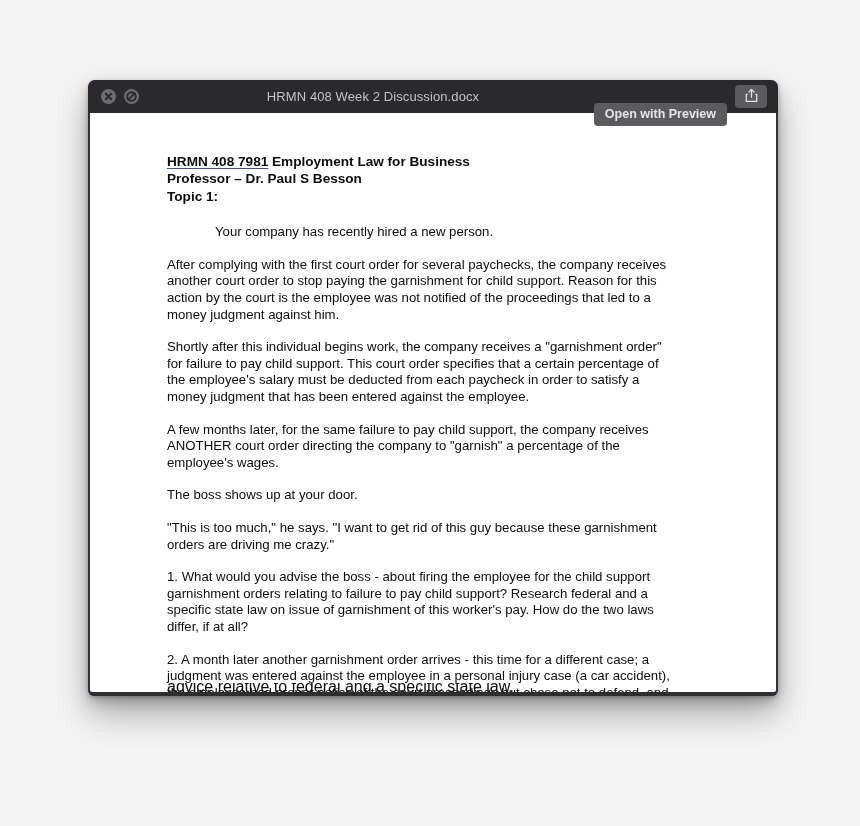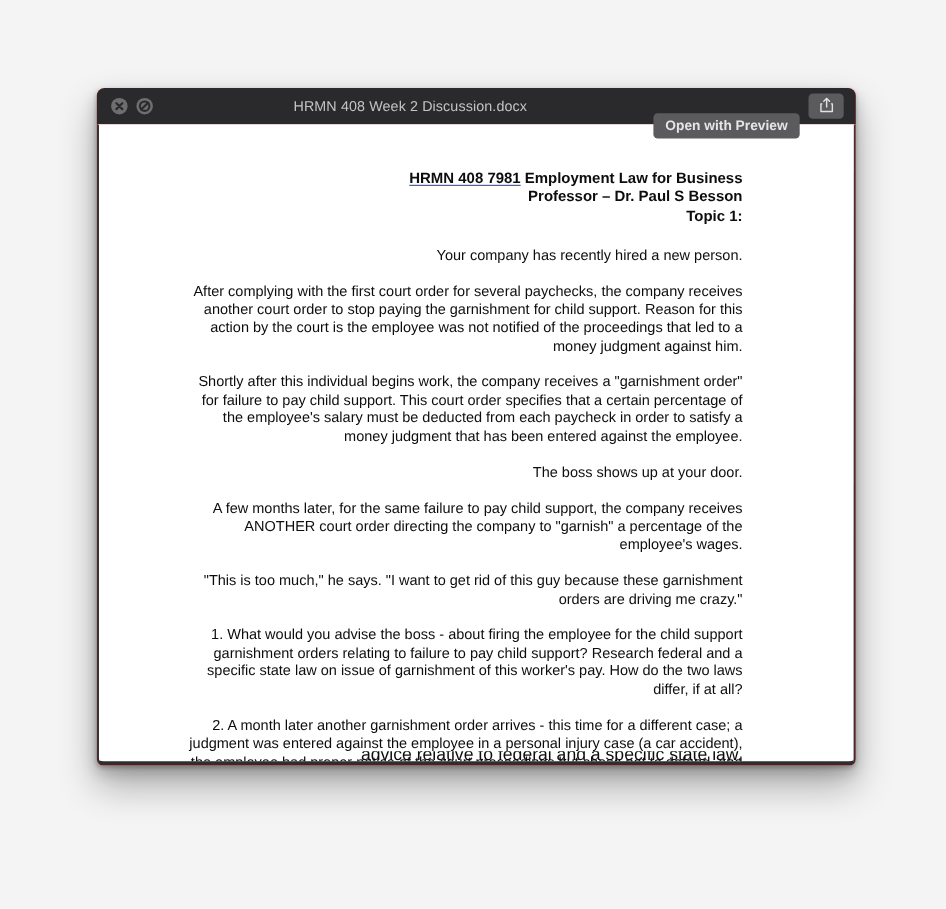--- a/index.html
+++ b/index.html
@@ -26,21 +26,21 @@
     left: 88px;
     top: 80px;
     width: 690px;
     height: 616px;
     border-radius: 7px 7px 6px 6px;
     box-shadow:
       0 18px 34px rgba(0, 0, 0, 0.30),
       0 6px 14px rgba(0, 0, 0, 0.18),
       0 2px 4px rgba(0, 0, 0, 0.22);
     overflow: hidden;
-    background: #ef4444;
+    background: #701a75;
   }
 
   
   .titlebar {
     position: relative;
     height: 33px;
     background: #2a2a2c;
     border-radius: 7px 7px 0 0;
     display: flex;
     align-items: center;
@@ -123,21 +123,20 @@
   .doc-page {
     position: relative;
     height: 583px;
     background: #ffffff;
     overflow: hidden;
     border-left: 2px solid #343436;
     border-right: 2px solid #343436;
     border-bottom: 4px solid #2e2e30;
     box-sizing: border-box;
     border-radius: 0 0 6px 6px;
-    text-align: right;
   }
 
   .doc-body {
     padding: 40px 0 0 77px;
     width: 508px;
     color: #0d0d0d;
     font-size: 13.2px;
     line-height: 16.6px;
   }
 
@@ -218,22 +217,22 @@
       <div class="doc-body">
 
         <div class="doc-head-line"><span class="underlined">HRMN 408 7981</span><span> Employment Law for Business</span></div>
 
         <div class="doc-head-line">Professor – Dr. Paul S Besson</div>
         <div class="doc-head-line">Topic 1:</div>
 
         <p class="doc-para first-para">Your company has recently hired a new person.</p>
         <p class="doc-para">After complying with the first court order for several paychecks, the company receives another court order to stop paying the garnishment for child support. Reason for this action by the court is the employee was not notified of the proceedings that led to a money judgment against him.</p>
         <p class="doc-para">Shortly after this individual begins work, the company receives a "garnishment order" for failure to pay child support. This court order specifies that a certain percentage of the employee's salary must be deducted from each paycheck in order to satisfy a money judgment that has been entered against the employee.</p>
+        <p class="doc-para">A few months later, for the same failure to pay child support, the company receives ANOTHER court order directing the company to "garnish" a percentage of the employee's wages.</p>
         <p class="doc-para">The boss shows up at your door.</p>
-        <p class="doc-para">A few months later, for the same failure to pay child support, the company receives ANOTHER court order directing the company to "garnish" a percentage of the employee's wages.</p>
         <p class="doc-para">"This is too much," he says.  "I want to get rid of this guy because these garnishment orders are driving me crazy."</p>
         <p class="doc-para">1.  What would you advise the boss - about firing the employee for the child support garnishment orders relating to failure to pay child support? Research federal and a specific state law on issue of garnishment of this worker's pay. How do the two laws differ, if at all?</p>
         <p class="doc-para">2. A month later another garnishment order arrives - this time for a different case; a judgment was entered against the employee in a personal injury case (a car accident), the employee had proper notice of the court proceedings but chose not to defend, and judgment was entered against him. Be sure and support your</p>
       </div>
 
       <div class="clipped-line">
         <span>advice relative to federal and a specific state law.</span>
       </div>
     </div>
 

